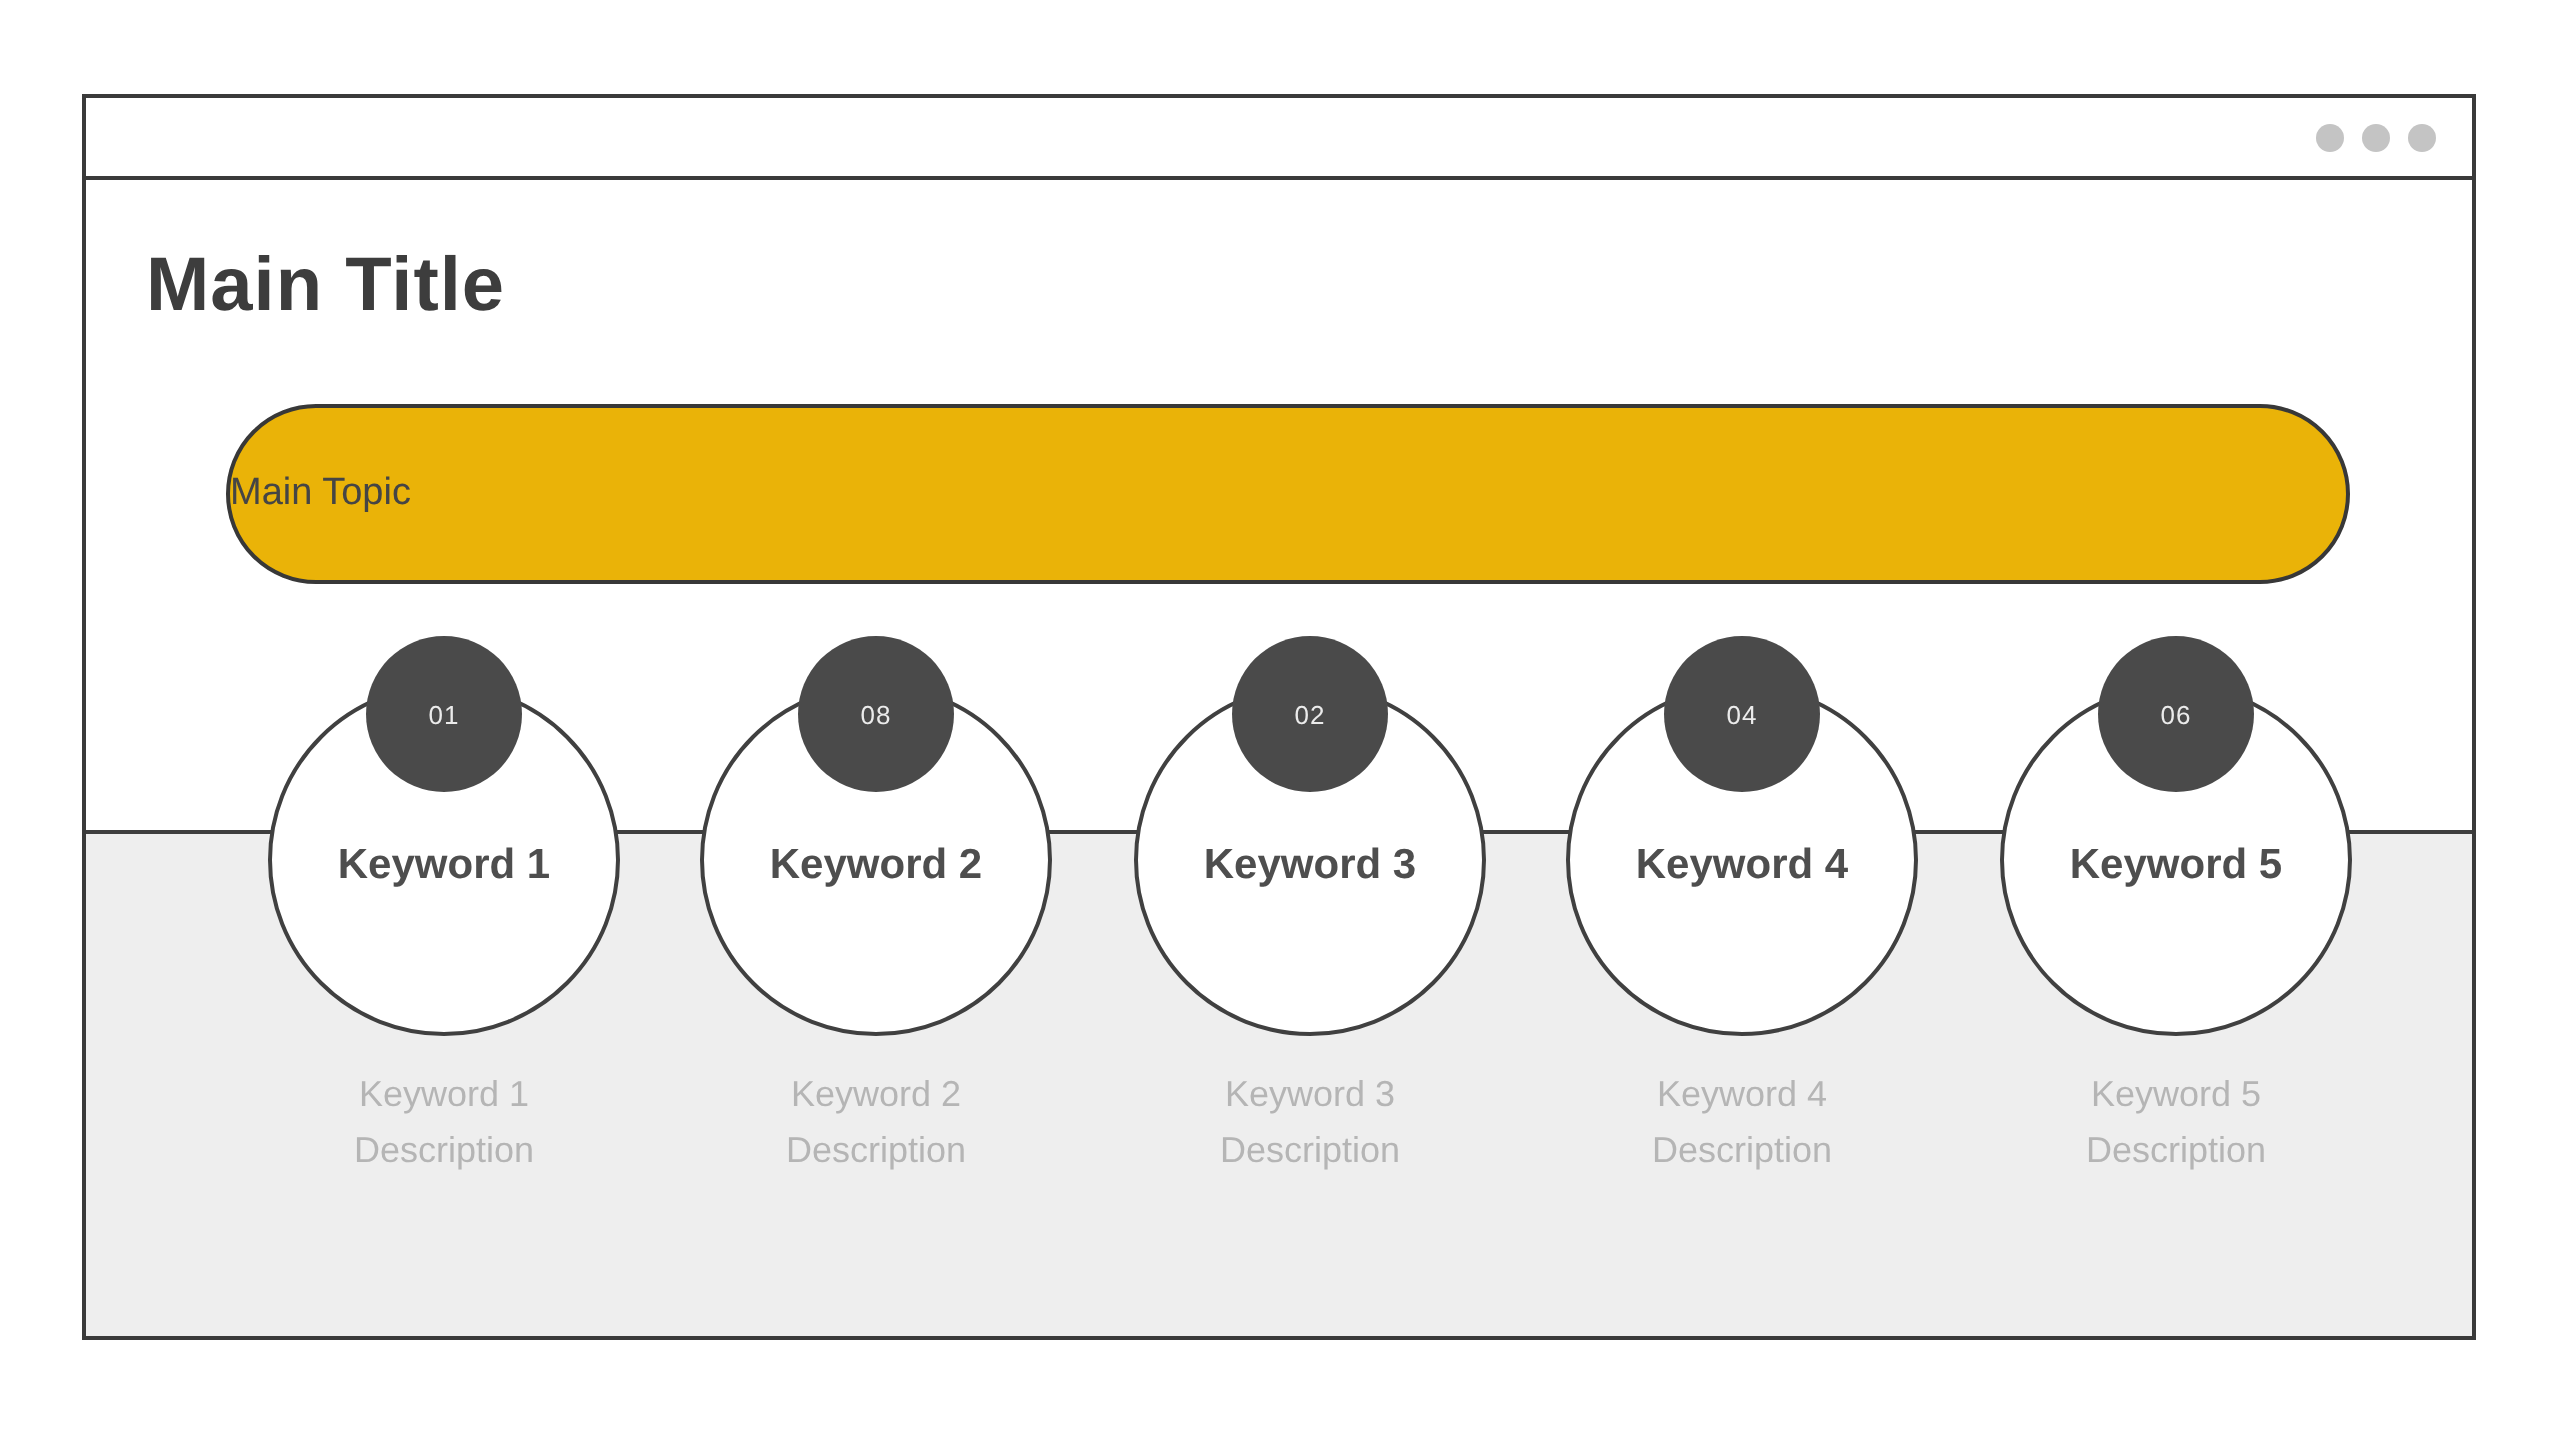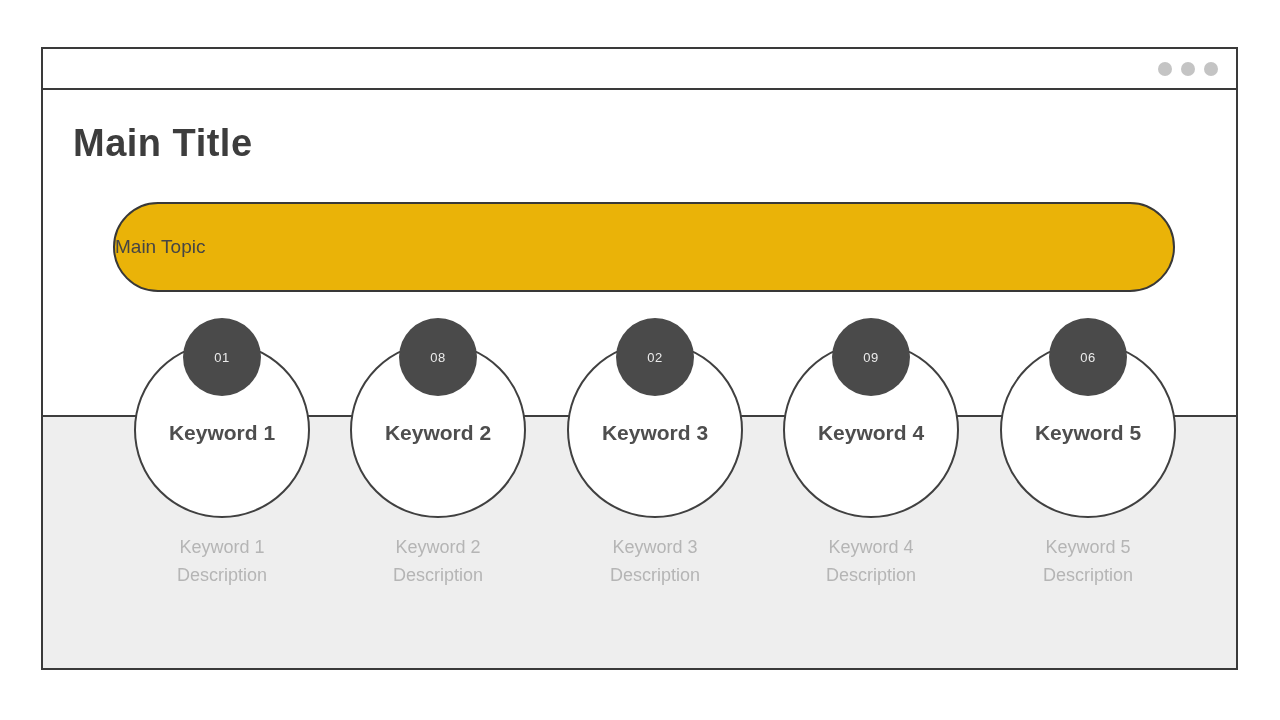--- a/index.html
+++ b/index.html
@@ -211,21 +211,21 @@
           <div>Keyword 3</div>
           <div>Description</div>
         </div>
       </div>
 
       <div class="col col-4">
         <div class="circle">
           <span class="keyword">Keyword 4</span>
         </div>
         <div class="badge">
-          <span class="badge-num">09</span>
+          <span class="badge-num">04</span>
         </div>
         <div class="desc">
           <div>Keyword 4</div>
           <div>Description</div>
         </div>
       </div>
 
       <div class="col col-5">
         <div class="circle">
           <span class="keyword">Keyword 5</span>

